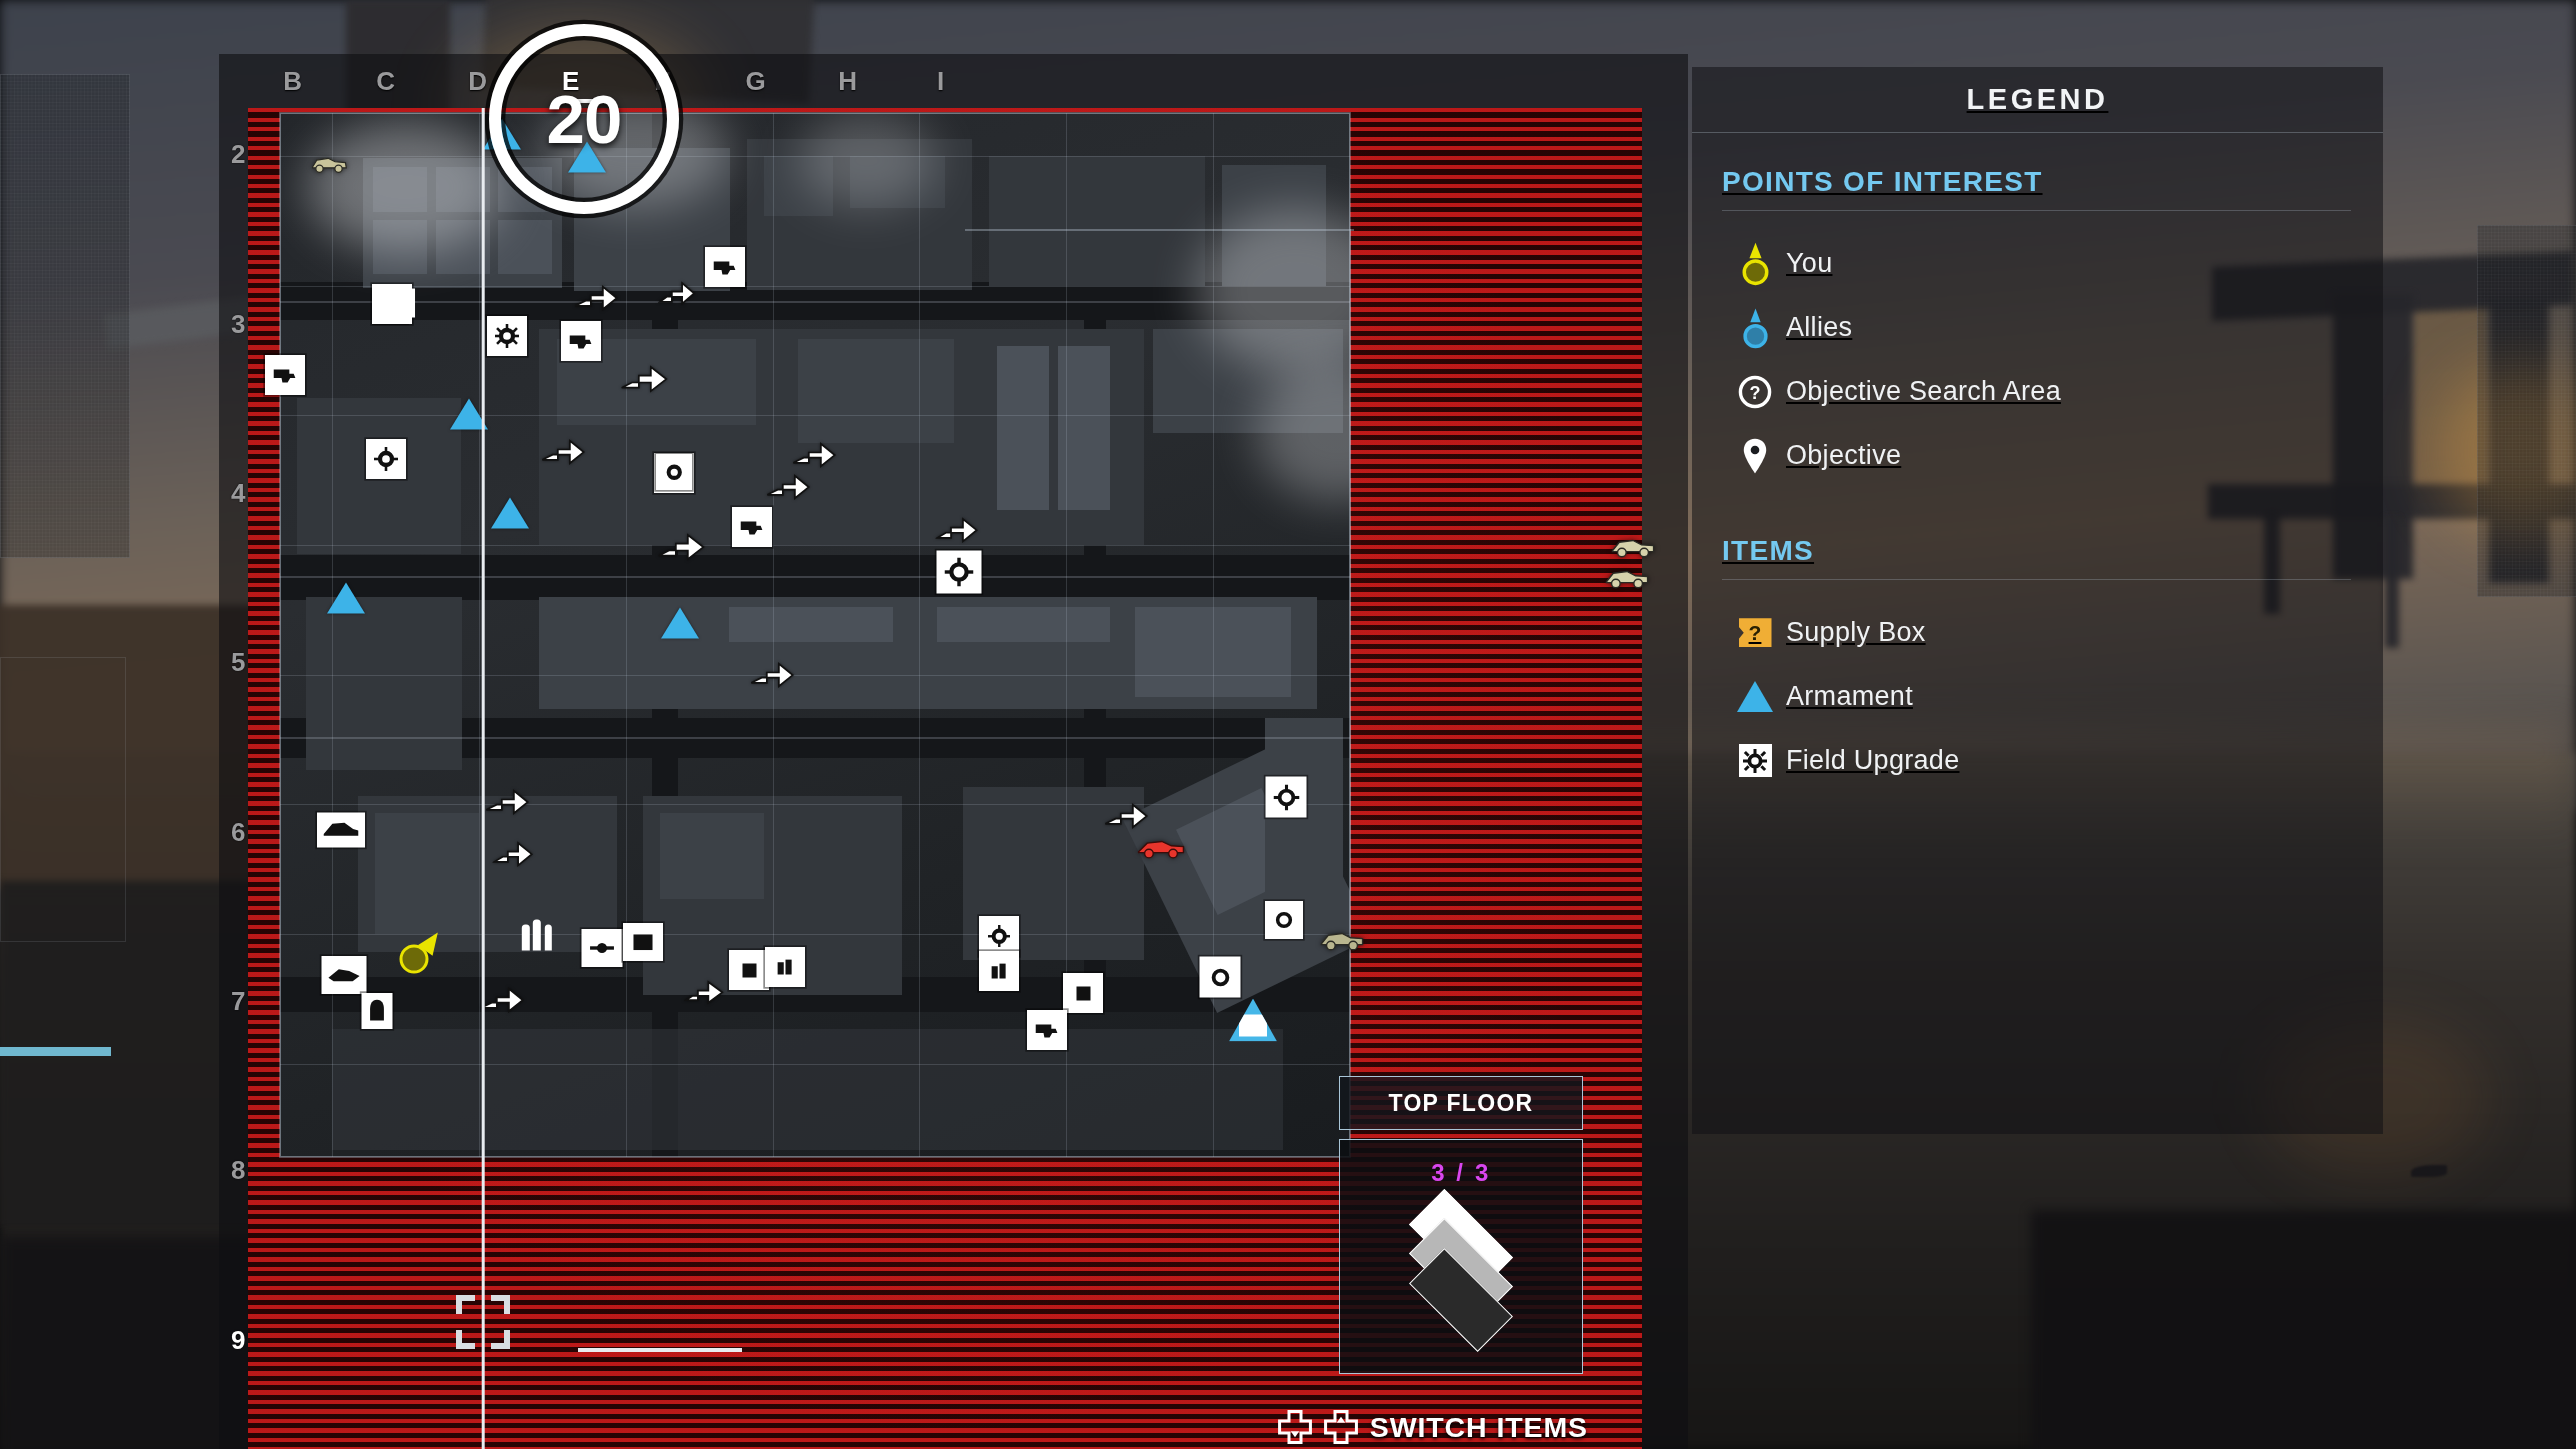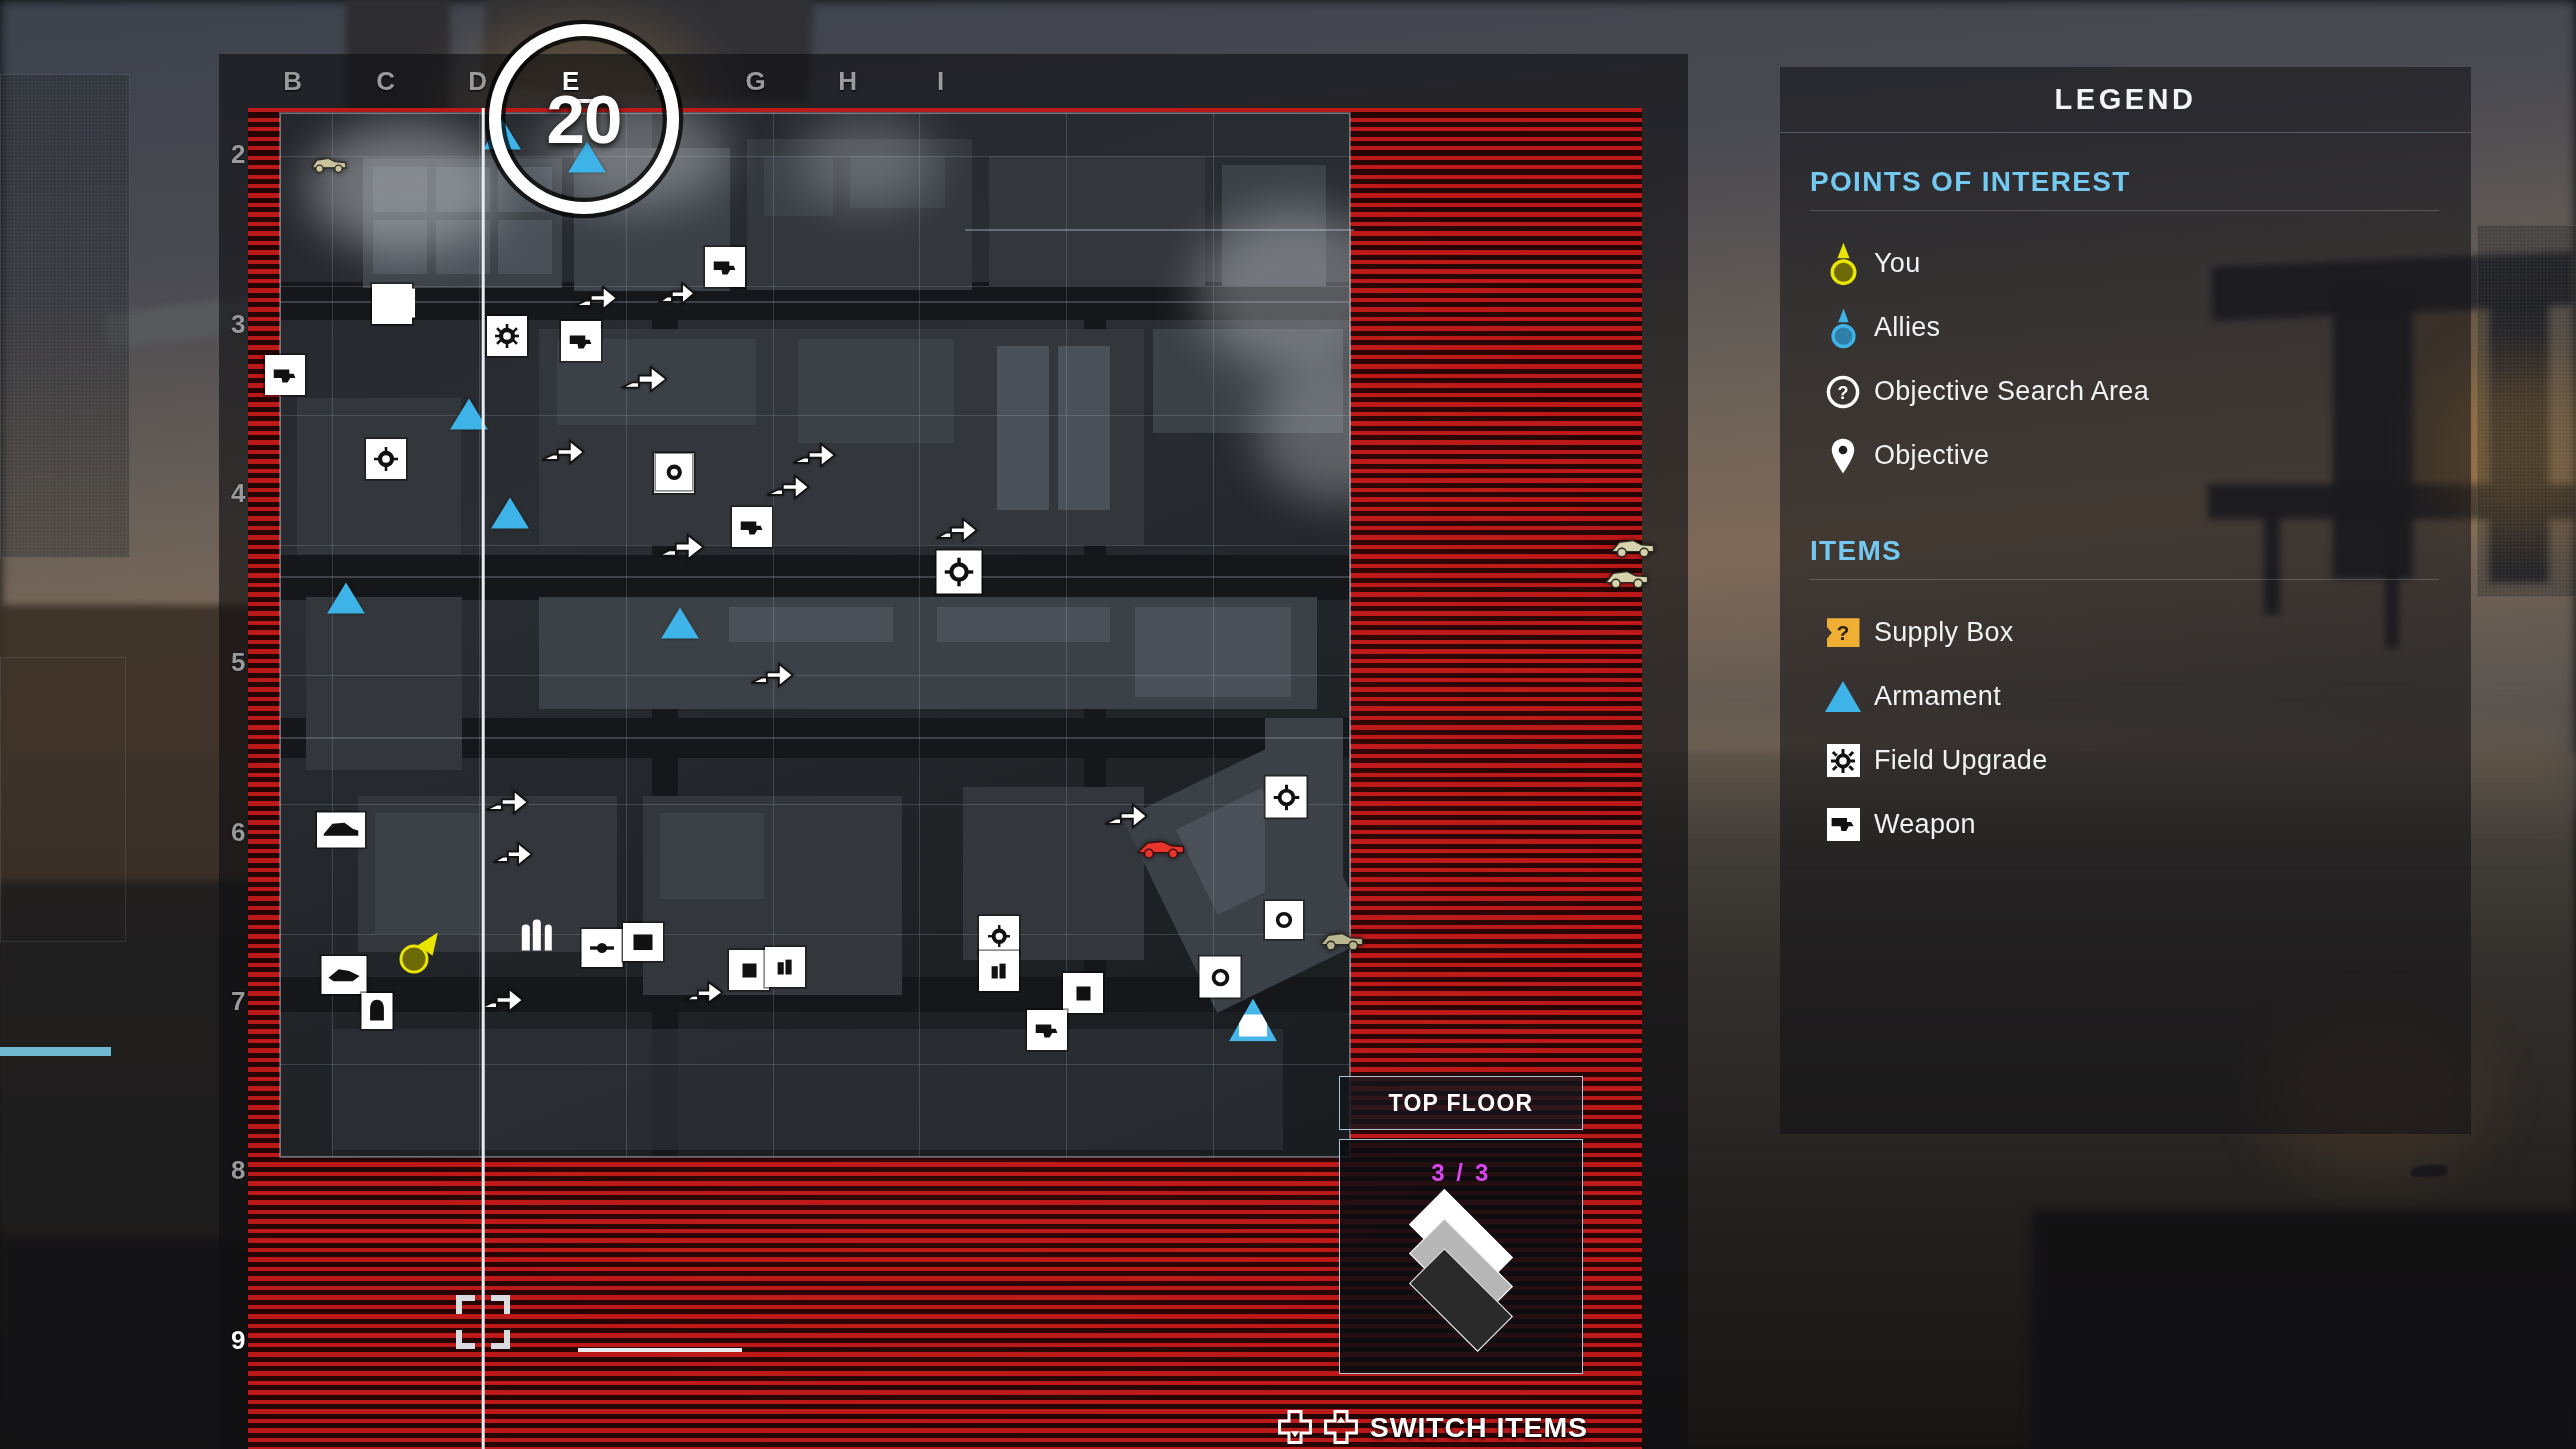--- a/index.html
+++ b/index.html
@@ -145,22 +145,22 @@
   #floorbody { margin-top:8.6px; height:235px; border:1.7px solid #a9c6d8; background:rgba(12,14,18,.86);
                display:flex; flex-direction:column; align-items:center; padding-top:19px; }
   #floorcount { font-size:24px; font-weight:700; letter-spacing:2.6px; color:#d946ef; }
   #stack { margin-top:29px; position:relative; width:112px; height:108px; }
   .lay { position:absolute; left:50%; width:97px; height:50px; transform:translateX(-50%) rotate(45deg) skew(0deg);
          border:1.7px solid #ffffff; }
   #switchrow { position:absolute; left:1277px; top:1409px; display:flex; align-items:center; gap:10.4px; }
   #switchrow span { font-size:28.5px; font-weight:700; letter-spacing:0.9px; color:#ffffff; text-shadow:0 1.7px 3.5px #000; }
 
   
-  #legend { position:absolute; left:1780px; top:67px; width:691px; height:1067px;
-            background:rgba(16,17,20,.55); }
+  #legend { position:absolute; left:1692px; top:67px; width:691px; height:1067px;
+            background:rgba(16,17,20,.55);text-decoration:underline; }
   #legend-hdr { height:66px; display:flex; align-items:center; justify-content:center;
                 border-bottom:0.9px solid rgba(190,205,220,.30); }
   #legend-hdr span { font-size:29px; font-weight:700; letter-spacing:3.5px; color:#f2f4f6; }
   .sec-title { padding:33px 0 0 30px; font-size:28px; font-weight:700; letter-spacing:1.3px; color:#74c9f0; }
   .sec-div { margin:12px 0 0 30px; width:629px; height:0.9px; background:rgba(190,205,220,.26); }
   .lrow { display:flex; align-items:center; height:64px; padding-left:32px; }
   .lrow .ic { width:62px; display:flex; align-items:center; justify-content:center; }
   .lrow .lb { font-size:27px; color:#f0f2f4; letter-spacing:0.3px; }
   .poi-list { margin-top:21px; }
   .items-list { margin-top:21px; }
@@ -835,25 +835,15 @@
               <rect x="25" y="22" width="4" height="7" transform="rotate(-45 27 25.5)"></rect>
               <rect x="25" y="3" width="4" height="7" transform="rotate(45 27 6.5)"></rect>
               <rect x="3" y="22" width="4" height="7" transform="rotate(45 5 25.5)"></rect>
             </g>
           </svg>
         </div>
       </div>
       <div class="lb">Field Upgrade</div>
     </div>
 
-    <div class="lrow">
-      <div class="ic">
-        <div class="sqicon">
-          <svg width="26" height="21" viewBox="0 0 32 24">
-            <path d="M2 4 h19 v5 h5 l3 5 h-6 l-3 6 h-6 l-1 -6 h-11 z" fill="#111"></path>
-          </svg>
-        </div>
-      </div>
-      <div class="lb">Weapon</div>
-    </div>
   </div>
 </div>
 
 
 </body></html>

